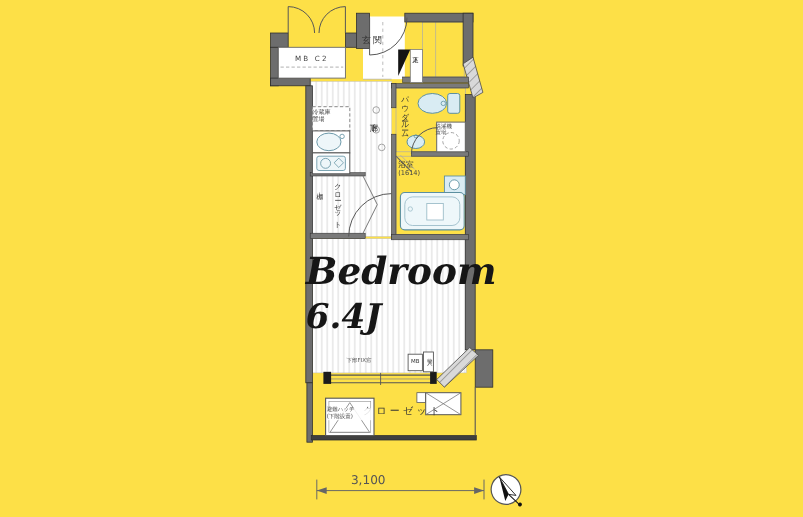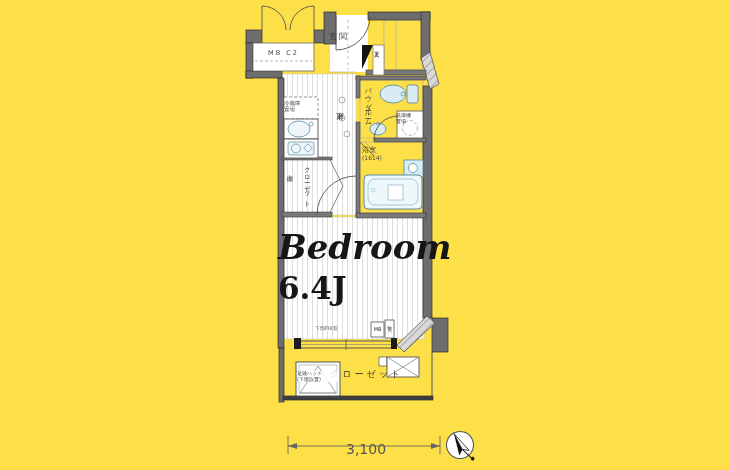--- a/index.html
+++ b/index.html
@@ -15,27 +15,27 @@
   .lb-shoe{left:374px;top:47px;font-size:5.5px;color:#444;letter-spacing:0;}
   .lb-fridge{left:284px;top:100px;width:34px;font-size:5.5px;color:#444;}
   .lb-corridor{left:335px;top:106px;font-size:7.5px;color:#333;}
   .lb-powder{left:363px;top:82px;font-size:7px;color:#333;letter-spacing:0;}
   .lb-washer{left:396px;top:113px;width:28px;font-size:5px;color:#444;}
   .lb-bath{left:362px;top:147px;width:48px;font-size:7px;color:#333;}
   .lb-bath .sz{font-size:6px;color:#444;}
   .lb-shelf{left:286px;top:170px;font-size:6px;color:#444;}
   .lb-closet{left:303px;top:162px;font-size:6.5px;color:#333;}
   .lb-bedname{left:278px;top:228px;width:148px;font-size:34px;font-family:"DejaVu Serif",serif;font-style:italic;font-weight:bold;color:#161616;}
-  .lb-bedsize{left:278px;top:271px;width:148px;font-size:31px;font-family:"DejaVu Serif",serif;font-weight:bold;color:#161616;}
+  .lb-bedsize{left:278px;top:271px;width:148px;font-size:31px;font-family:"DejaVu Serif",serif;font-style:italic;font-weight:bold;color:#161616;}
   .lb-winnote{left:315px;top:326px;font-size:5px;color:#555;}
   .lb-mb2{left:371px;top:327px;width:13px;font-size:5px;text-align:center;color:#333;}
   .lb-storage{left:386px;top:322px;font-size:5px;color:#444;}
   .lb-hatch{left:297px;top:371px;width:42px;font-size:5px;color:#444;background:rgba(255,255,255,.85);z-index:6;}
   .lb-balcony{left:330px;top:369px;width:76px;font-size:9px;letter-spacing:3px;color:#333;}
-  .lb-dim{left:346px;top:431px;width:52px;font-size:14px;color:#555;margin-top:11px;}
+  .lb-dim{left:319px;top:431px;width:52px;font-size:11px;color:#555;}
 </style>
 </head>
 <body>
 
 <div class="stage">
 
   <svg width="730" height="470" viewBox="0 0 730 470">
     <defs>
       <pattern id="fl" width="5" height="6" patternUnits="userSpaceOnUse">
         <rect width="5" height="6" fill="#ffffff"></rect>

